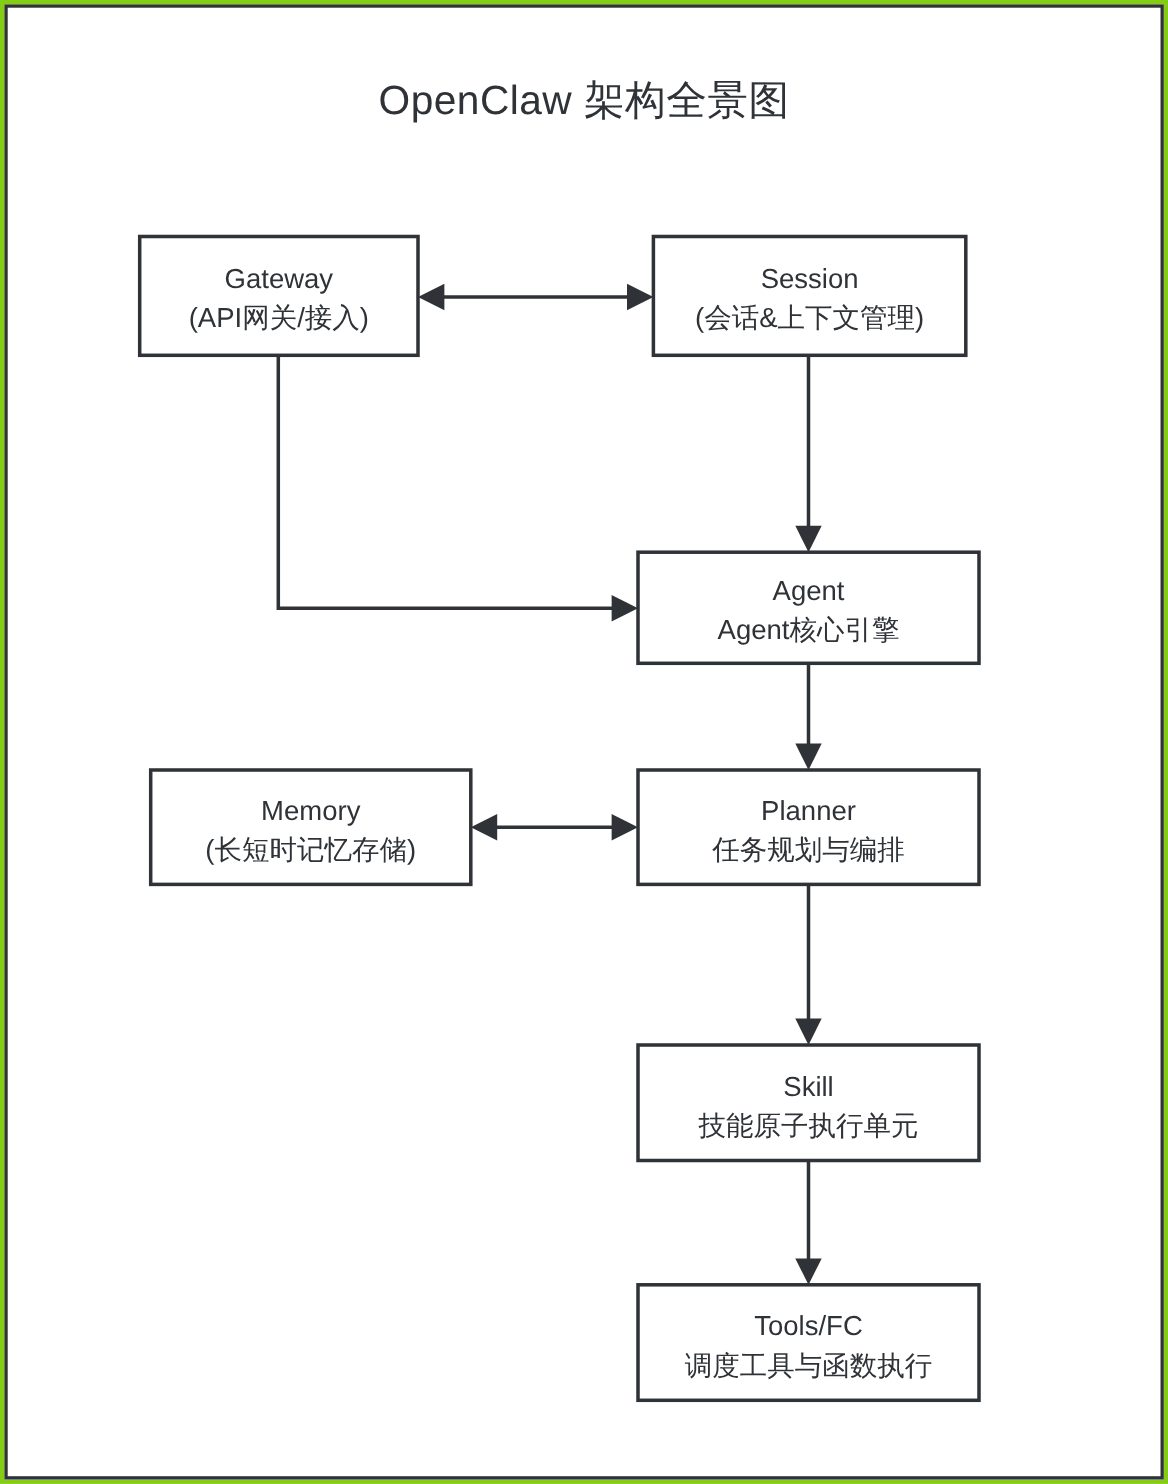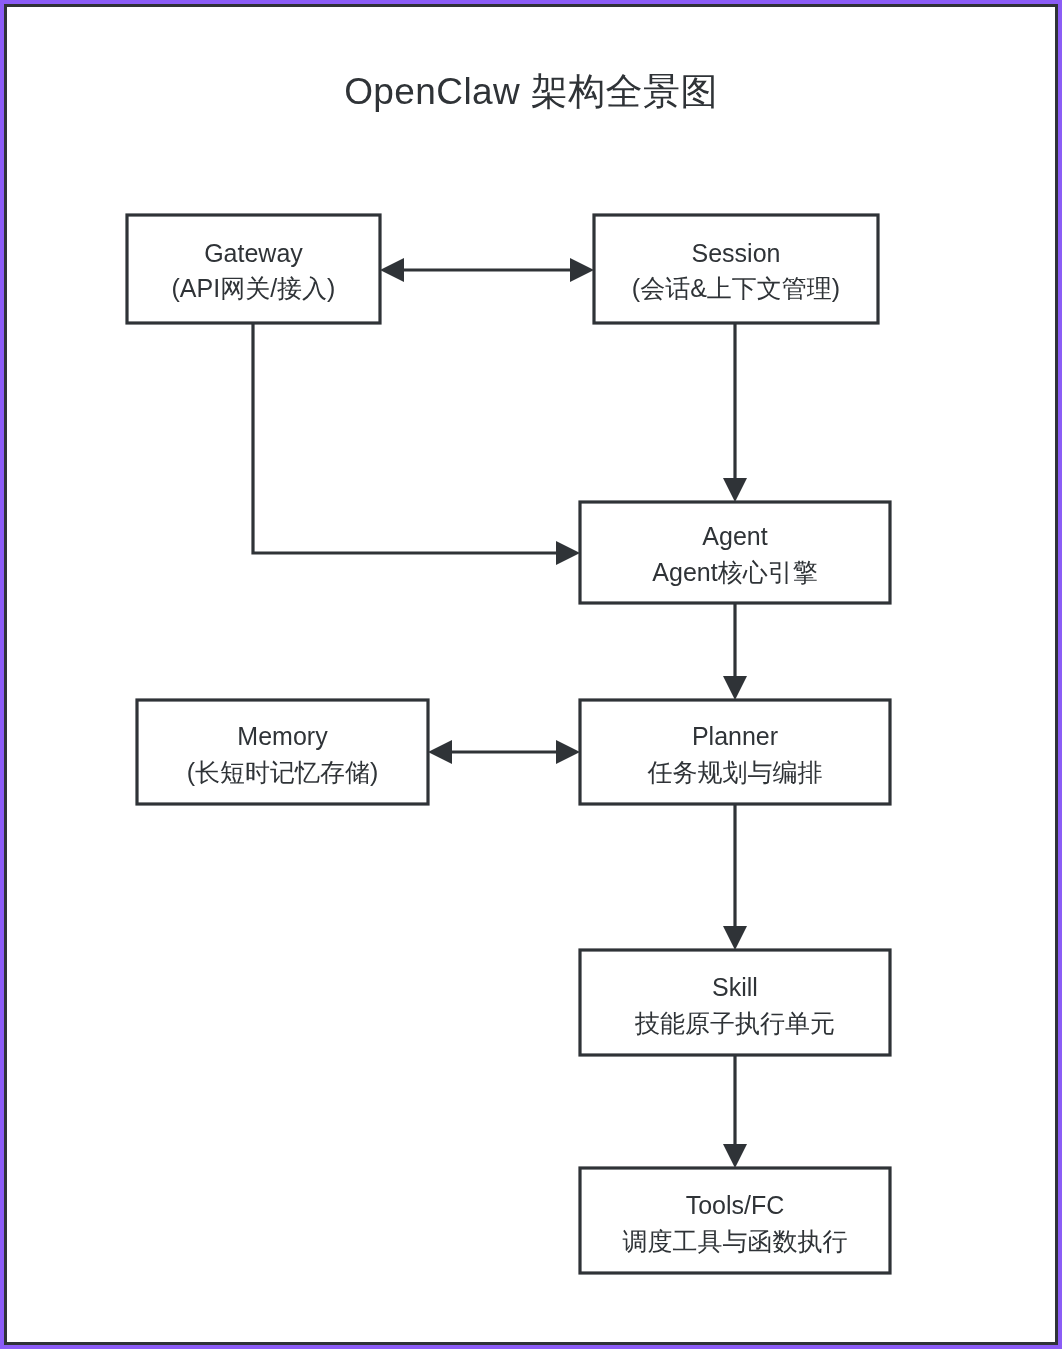--- a/index.html
+++ b/index.html
@@ -12,21 +12,21 @@
     width: 1062px;
     height: 1349px;
     font-family: "Liberation Sans", "DejaVu Sans", sans-serif;
     color: #2b2b2b;
     overflow: hidden;
   }
   #canvas {
     position: relative;
     width: 1062px;
     height: 1349px;
-    background: #8b5cf6;
+    background: #84cc16;
     box-sizing: border-box;
   }
   .page-frame {
     position: absolute;
     left: 4px;
     top: 4px;
     width: 1054px;
     height: 1341px;
     border: 3px solid #2f3337;
     box-sizing: border-box;

